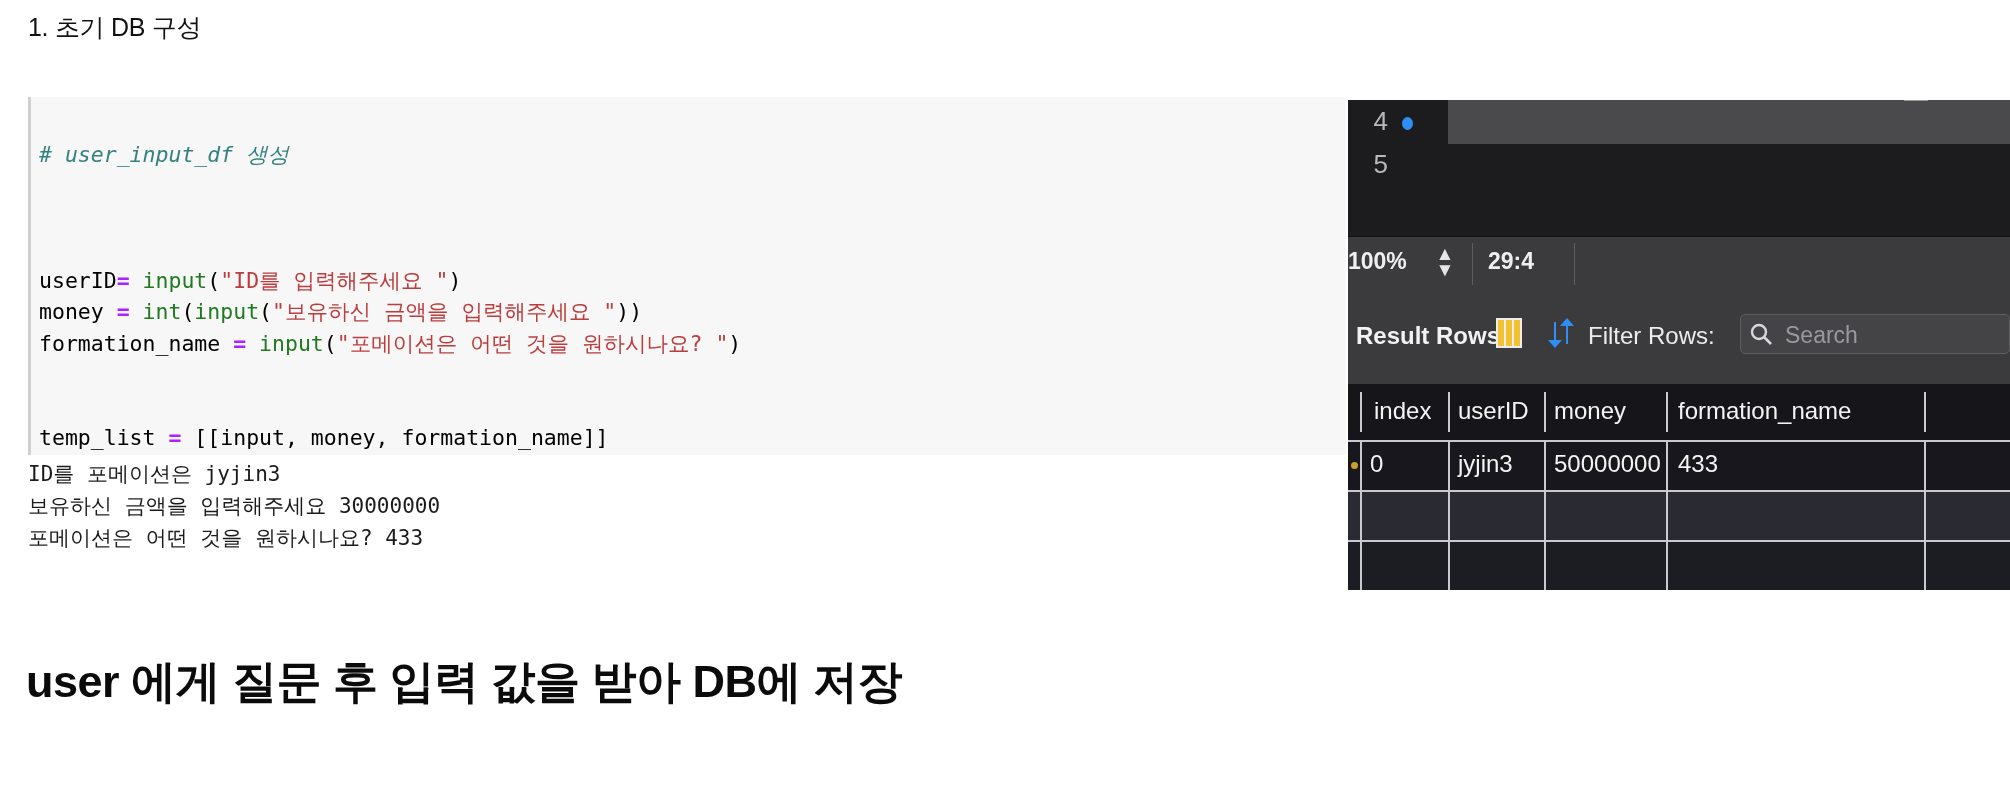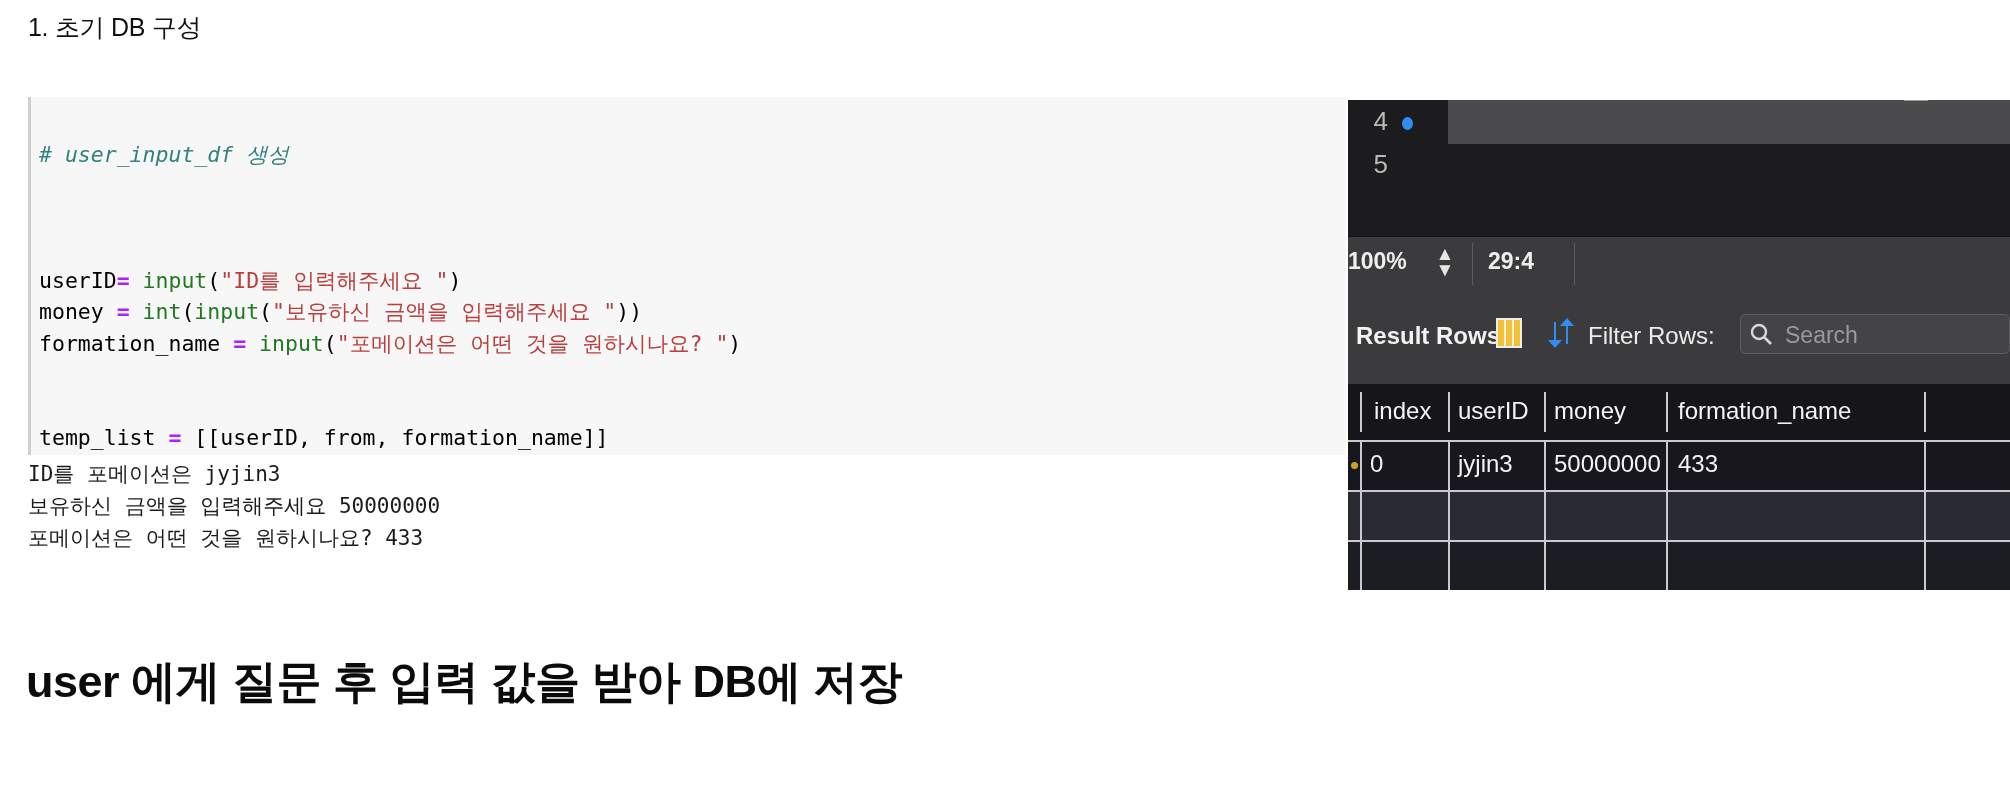--- a/index.html
+++ b/index.html
@@ -350,28 +350,28 @@
 
 <div class="section-title">1. 초기 DB 구성</div>
 
 <div class="code-cell">
   <div class="code-inner">
 <span class="cm-comment"># user_input_df 생성</span><span class="blank-line"></span>
 <span class="blank-line"></span><span class="cm-plain">userID</span><span class="cm-op">=</span><span class="cm-builtin"> input</span><span class="cm-plain">(</span><span class="cm-string">"ID를 입력해주세요 "</span><span class="cm-plain">)</span>
 <span class="cm-plain">money </span><span class="cm-op">=</span><span class="cm-builtin"> int</span><span class="cm-plain">(</span><span class="cm-builtin">input</span><span class="cm-plain">(</span><span class="cm-string">"보유하신 금액을 입력해주세요 "</span><span class="cm-plain">))</span>
 <span class="cm-plain">formation_name </span><span class="cm-op">=</span><span class="cm-builtin"> input</span><span class="cm-plain">(</span><span class="cm-string">"포메이션은 어떤 것을 원하시나요? "</span><span class="cm-plain">)</span>
 <span class="blank-line"></span>
-<span class="cm-plain">temp_list </span><span class="cm-op">=</span><span class="cm-plain"> [[userID, from, formation_name]]</span>
+<span class="cm-plain">temp_list </span><span class="cm-op">=</span><span class="cm-plain"> [[input, money, formation_name]]</span>
 <span class="blank-line"></span>
 
 </div>
 </div>
 
 <div class="cell-output"><span>ID를 포메이션은 jyjin3</span>
-<span>보유하신 금액을 입력해주세요 50000000</span>
+<span>보유하신 금액을 입력해주세요 30000000</span>
 <span>포메이션은 어떤 것을 원하시나요? 433</span></div>
 
 <div class="big-heading">user 에게 질문 후 입력 값을 받아 DB에 저장</div>
 
 <div class="mysql-panel">
 
   <div class="sql-editor">
     <div class="gutter">
       <span class="line-no n4">4</span>
       <span class="line-no n5">5</span>

